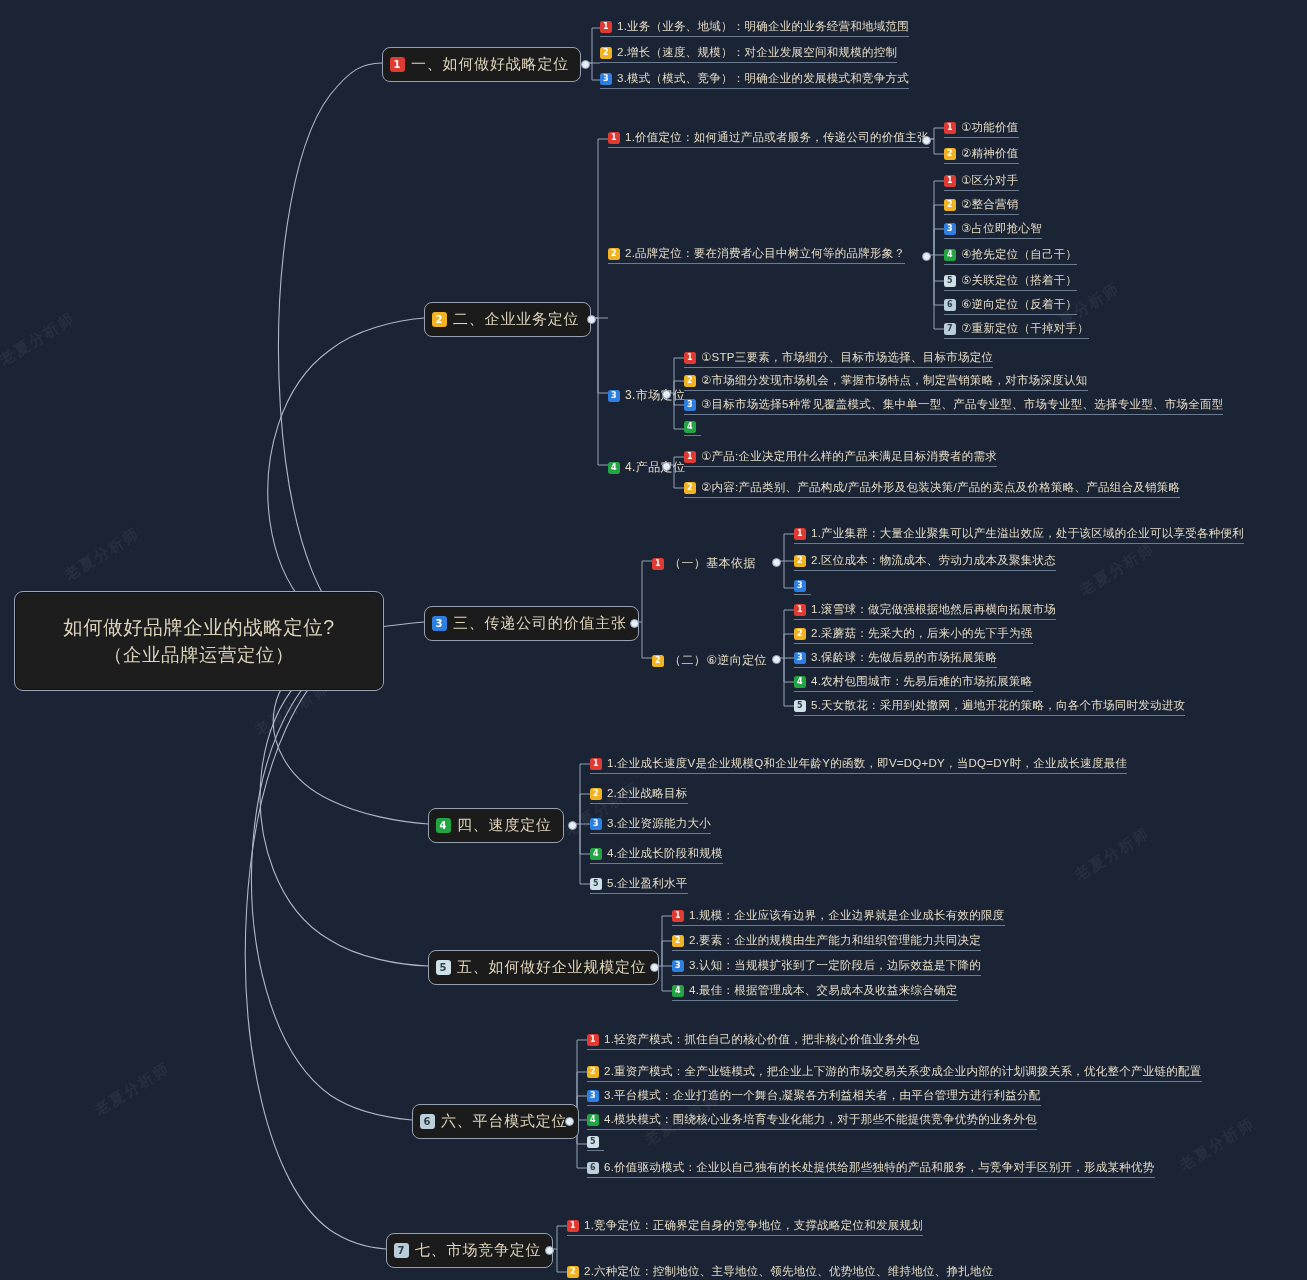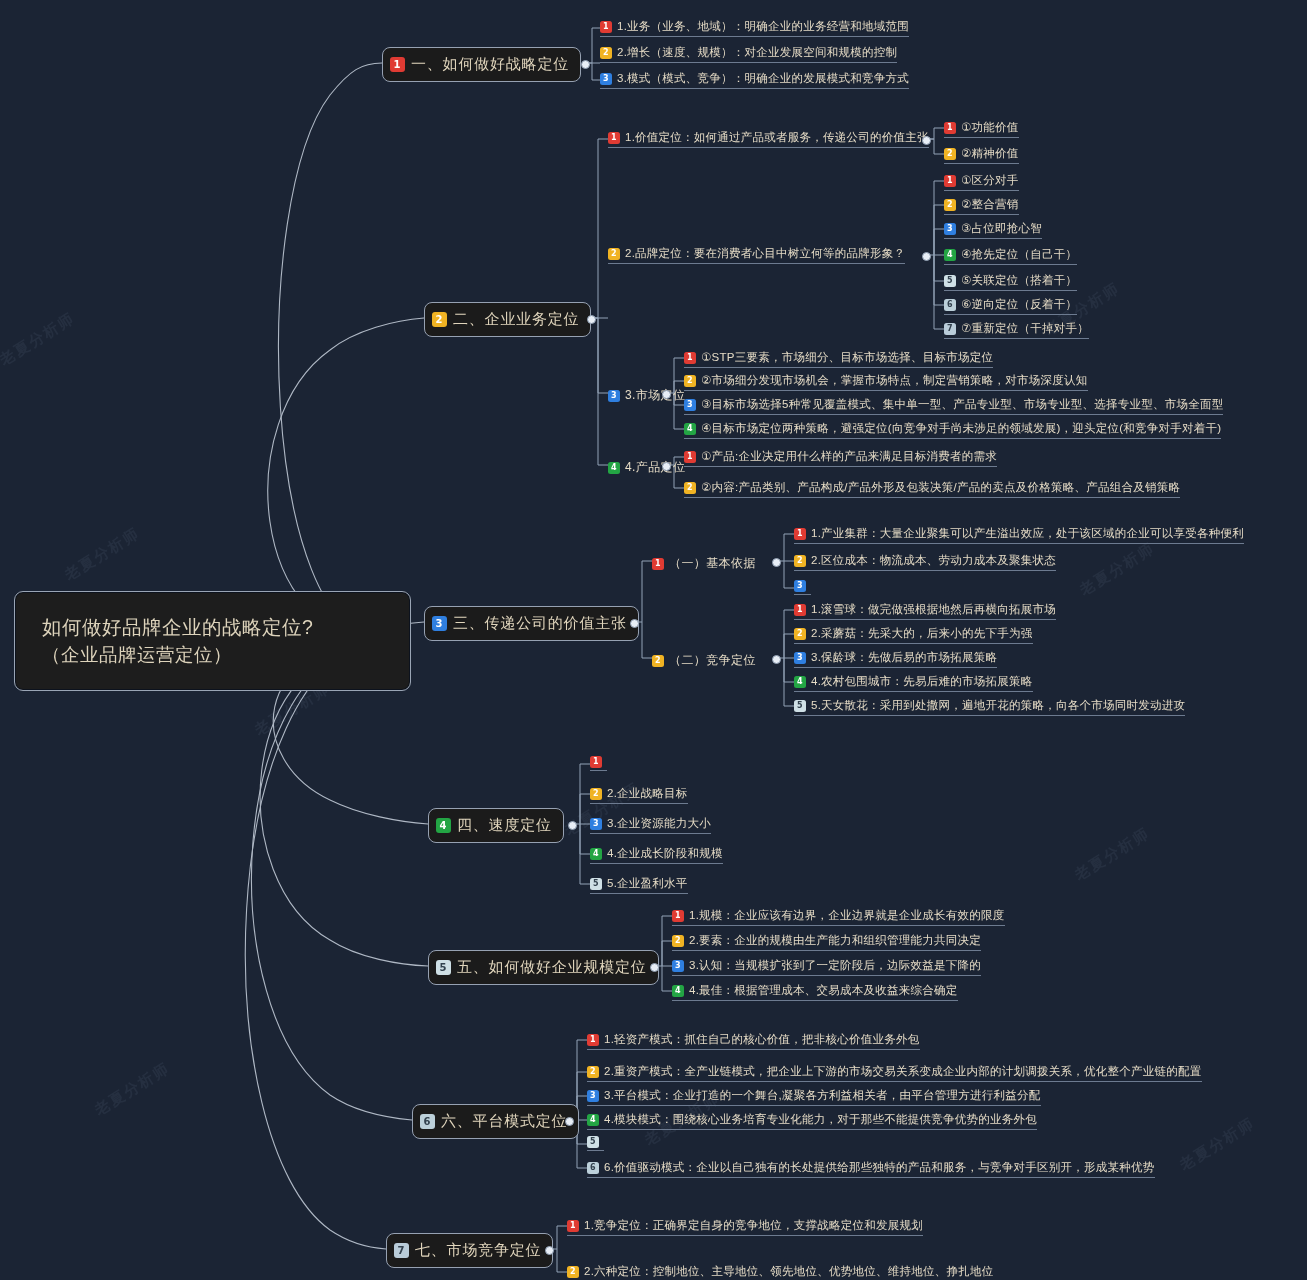--- a/index.html
+++ b/index.html
@@ -16,24 +16,23 @@
   .wm{
     position:absolute;color:#8fa3c0;opacity:.085;font-size:15px;
     transform:rotate(-32deg);white-space:nowrap;letter-spacing:2px;
     font-family:"DejaVu Sans",sans-serif;font-weight:700;
   }
 
   
   .root{
     position:absolute;left:14px;top:591px;width:368px;height:98px;
     background:#1d1d1d;border:1.5px solid #9aa5b5;border-radius:9px;
-    display:flex;flex-direction:column;align-items:flex-start;justify-content:center;
+    display:flex;flex-direction:column;align-items:center;justify-content:center;
     color:#ddd3bb;font-size:19.5px;line-height:1.45;letter-spacing:.5px;
     box-shadow:0 0 0 1px #0c121d inset;
-    padding-left:27px;
   }
   .root .l2{font-size:18.5px;}
 
   
   .branch{
     position:absolute;background:#1b1b1b;border:1.3px solid #96a1b2;border-radius:8px;
     height:33px;display:flex;align-items:center;padding:0 11px 0 7px;
     color:#e0d5bc;font-size:15px;letter-spacing:.8px;white-space:nowrap;
   }
 
@@ -257,21 +256,20 @@
   <div class="item" style="left:684px;top:373px;">
     <span class="badge sm b2">2</span>
     <span class="tx">②市场细分发现市场机会，掌握市场特点，制定营销策略，对市场深度认知</span>
   </div>
   <div class="item" style="left:684px;top:397px;">
     <span class="badge sm b3">3</span>
     <span class="tx">③目标市场选择5种常见覆盖模式、集中单一型、产品专业型、市场专业型、选择专业型、市场全面型</span>
   </div>
   <div class="item" style="left:684px;top:421px;">
     <span class="badge sm b4">4</span>
-    <span class="tx">④目标市场定位两种策略，避强定位(向竞争对手尚未涉足的领域发展)，迎头定位(和竞争对手对着干)</span>
   </div>
 
   <div class="mid" style="left:608px;top:459px;">
     <span class="badge sm b4">4</span>
     <span class="tx">4.产品定位</span>
   </div>
   <div class="dot" style="left:662px;top:462px;"></div>
   <div class="item" style="left:684px;top:449px;">
     <span class="badge sm b1">1</span>
     <span class="tx">①产品:企业决定用什么样的产品来满足目标消费者的需求</span>
@@ -299,21 +297,21 @@
   <div class="item" style="left:794px;top:553px;">
     <span class="badge sm b2">2</span>
     <span class="tx">2.区位成本：物流成本、劳动力成本及聚集状态</span>
   </div>
   <div class="item" style="left:794px;top:580px;">
     <span class="badge sm b3">3</span>
   </div>
 
   <div class="mid" style="left:652px;top:652px;">
     <span class="badge sm b2">2</span>
-    <span class="tx">（二）竞争定位</span>
+    <span class="tx">（二）⑥逆向定位</span>
   </div>
   <div class="dot" style="left:772px;top:655px;"></div>
   <div class="item" style="left:794px;top:602px;">
     <span class="badge sm b1">1</span>
     <span class="tx">1.滚雪球：做完做强根据地然后再横向拓展市场</span>
   </div>
   <div class="item" style="left:794px;top:626px;">
     <span class="badge sm b2">2</span>
     <span class="tx">2.采蘑菇：先采大的，后来小的先下手为强</span>
   </div>
@@ -331,20 +329,21 @@
   </div>
 
   <div class="branch" style="left:428px;top:808px;">
     <span class="badge b4">4</span>
     <span>四、速度定位</span>
   </div>
   <div class="dot" style="left:568px;top:821px;"></div>
 
   <div class="item" style="left:590px;top:756px;">
     <span class="badge sm b1">1</span>
+    <span class="tx">1.企业成长速度V是企业规模Q和企业年龄Y的函数，即V=DQ+DY，当DQ=DY时，企业成长速度最佳</span>
   </div>
   <div class="item" style="left:590px;top:786px;">
     <span class="badge sm b2">2</span>
     <span class="tx">2.企业战略目标</span>
   </div>
   <div class="item" style="left:590px;top:816px;">
     <span class="badge sm b3">3</span>
     <span class="tx">3.企业资源能力大小</span>
   </div>
   <div class="item" style="left:590px;top:846px;">

